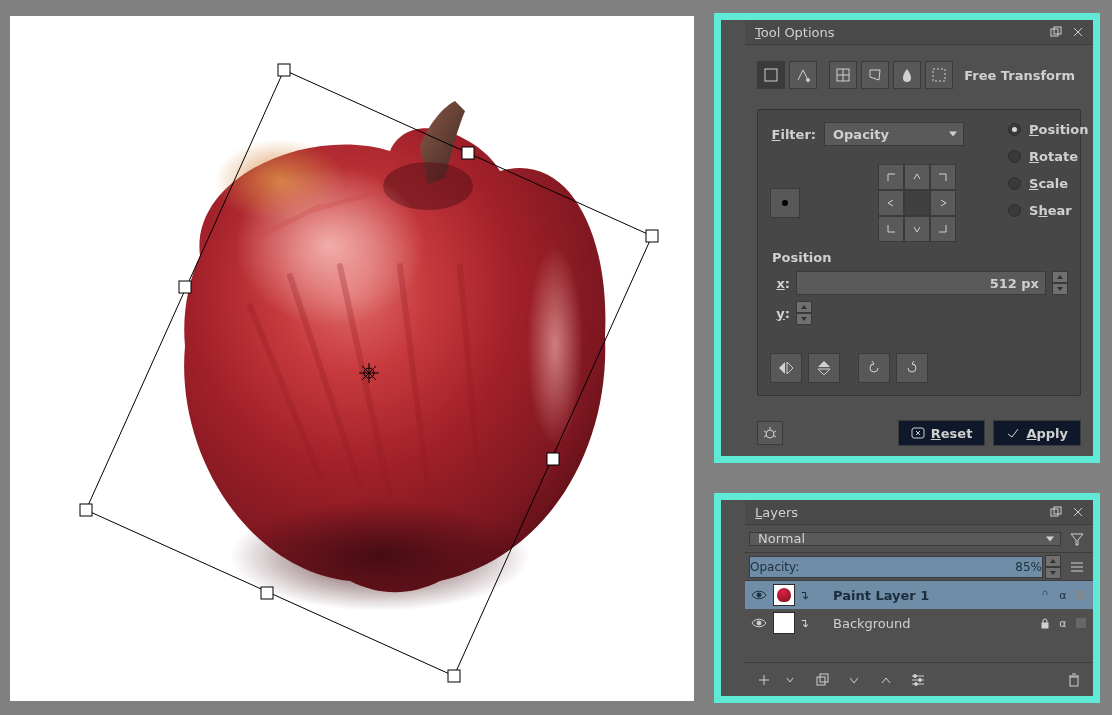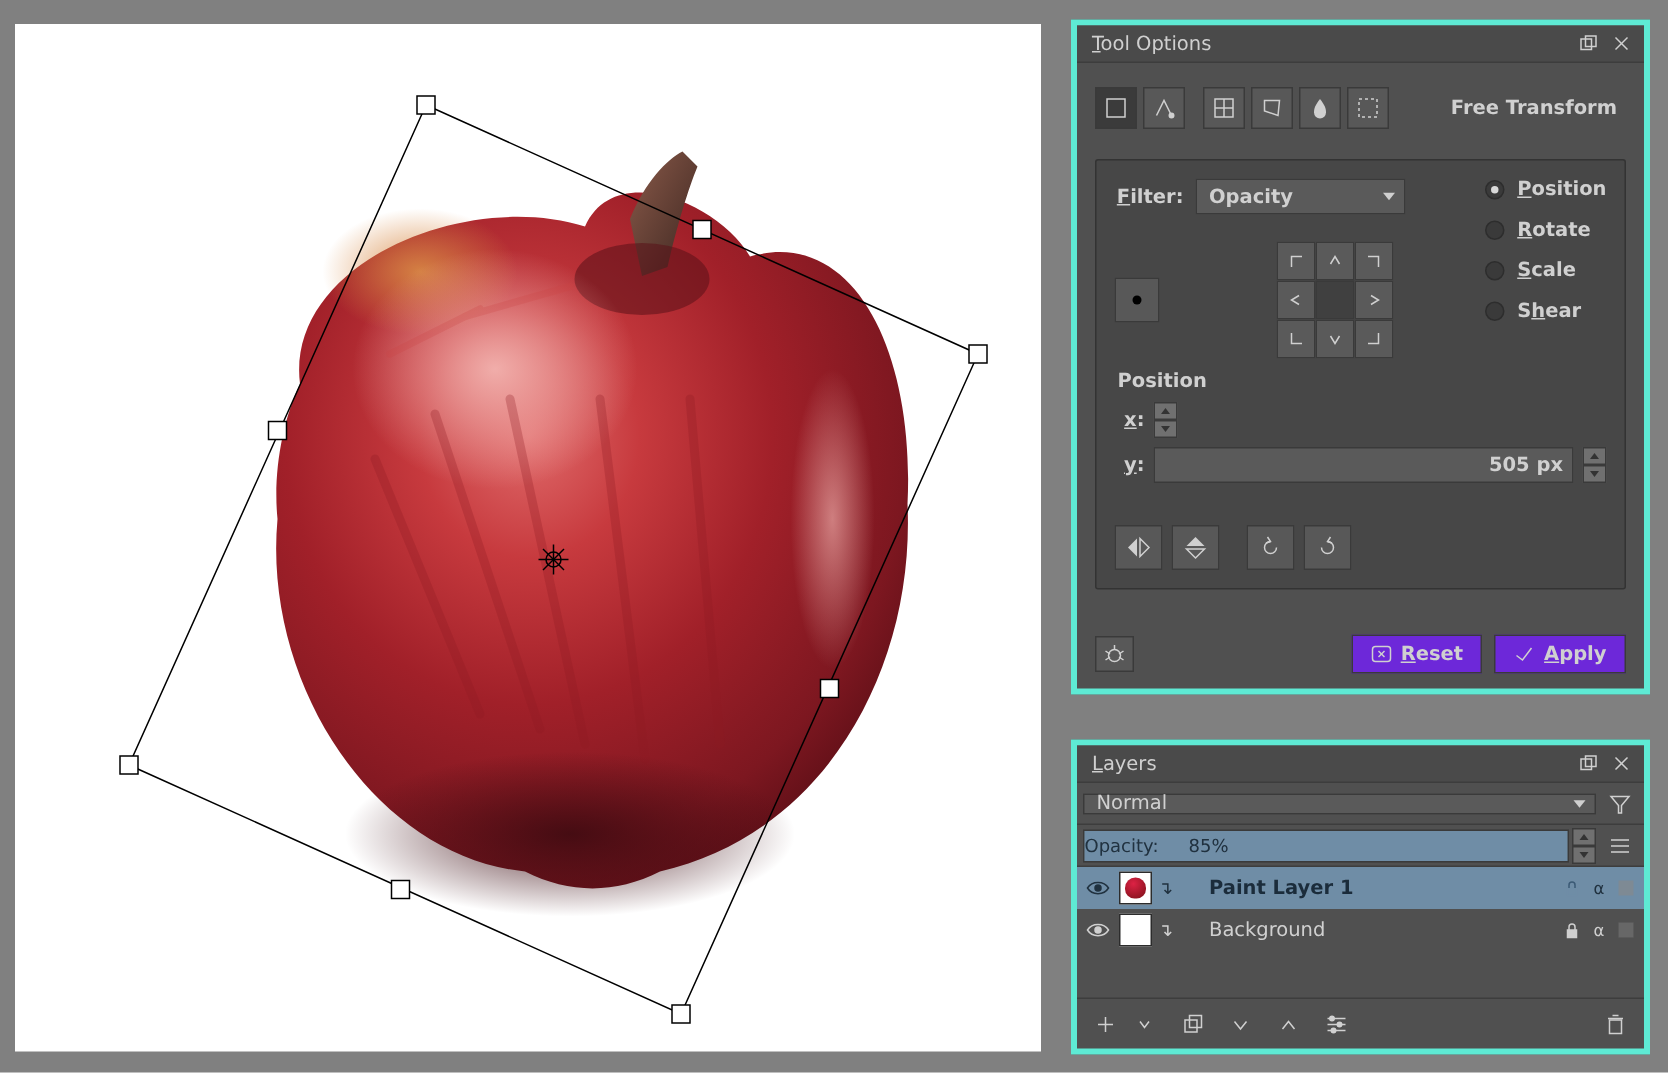--- a/index.html
+++ b/index.html
@@ -25,21 +25,22 @@
   .canvas-wrap svg.transform-overlay {
     position: absolute; inset: 0;
     width: 100%; height: 100%;
     pointer-events: none;
   }
 
   
   .panel {
     position: absolute;
     background: #505050;
-    border: 4px solid #5eead4;
+    border: 7px solid #5eead4;
+    padding-left: 24px;
   }
   .panel-title {
     height: 25px;
     display: flex;
     align-items: center;
     padding: 0 6px 0 10px;
     background: #4a4a4a;
     border-bottom: 1px solid #3d3d3d;
   }
   .panel-title .spacer { flex: 1; }
@@ -188,21 +189,21 @@
   .sq-btn svg { stroke: #d0d0d0; fill: none; }
 
   .bottom-row {
     position: absolute; left: 12px; right: 12px; bottom: 10px;
     display: flex; align-items: center;
   }
   .btn {
     height: 26px;
     padding: 0 12px;
     border: 1px solid #3a3a3a;
-    background: #6d28d9;
+    background: #0f172a;
     display: inline-flex; align-items: center; gap: 6px;
     cursor: pointer;
   }
   .btn svg { stroke: #d0d0d0; fill: none; }
 
   
   #layers {
     left: 714px; top: 493px;
     width: 386px; height: 210px;
   }
@@ -240,21 +241,21 @@
     background: #4a4a4a;
     border: 1px solid #3a3a3a;
   }
   .opacity-slider .fill {
     position: absolute; left: 0; top: 0; bottom: 0;
     background: #6f8da6;
     width: 100%;
   }
   .opacity-slider .txt {
     position: absolute; inset: 0;
-    display: flex; align-items: center; justify-content: flex-start;
+    display: flex; align-items: center; justify-content: space-between;
     color: #20313f; font-size: 12px;
     gap: 20px;
   }
   .menu-iconbtn { width: 24px; height: 24px; margin-left: 4px; display:inline-flex;align-items:center;justify-content:center; cursor:pointer;}
 
   .layer-list { position: relative; }
   .layer-row {
     display: flex; align-items: center;
     height: 28px;
     padding: 0 4px;
@@ -523,30 +524,30 @@
             <span class="dot"></span>
               <span>S<u class="hot">h</u>ear</span>
           </div>
         </div>
       </div>
 
       <div class="pos-section">
         <div class="pos-label">Position</div>
         <div class="num-row">
           <label><u class="hot">x</u>:</label>
+          <div class="num-input">
+              <span>512 px</span>
+            </div>
           <div class="spin">
               <button class="up"></button>
               <button class="dn"></button>
             </div>
         </div>
         <div class="num-row">
           <label><u class="hot">y</u>:</label>
-          <div class="num-input">
-              <span>505 px</span>
-            </div>
           <div class="spin">
               <button class="up"></button>
               <button class="dn"></button>
             </div>
         </div>
       </div>
 
       <div class="flip-row">
         <span class="sq-btn">
           <svg width="18" height="16">

